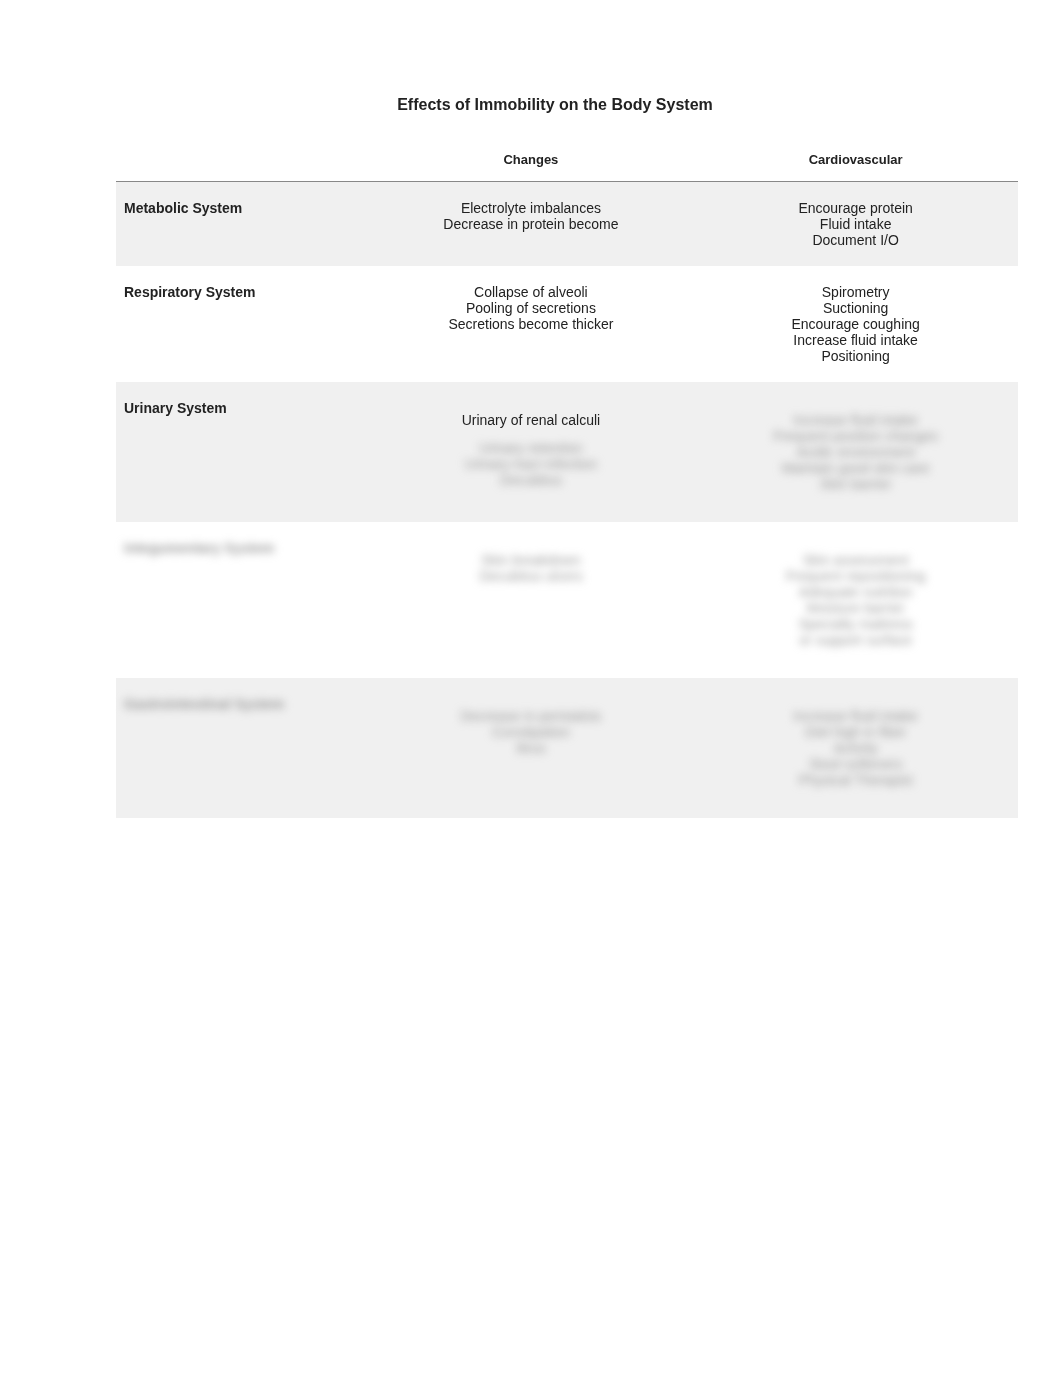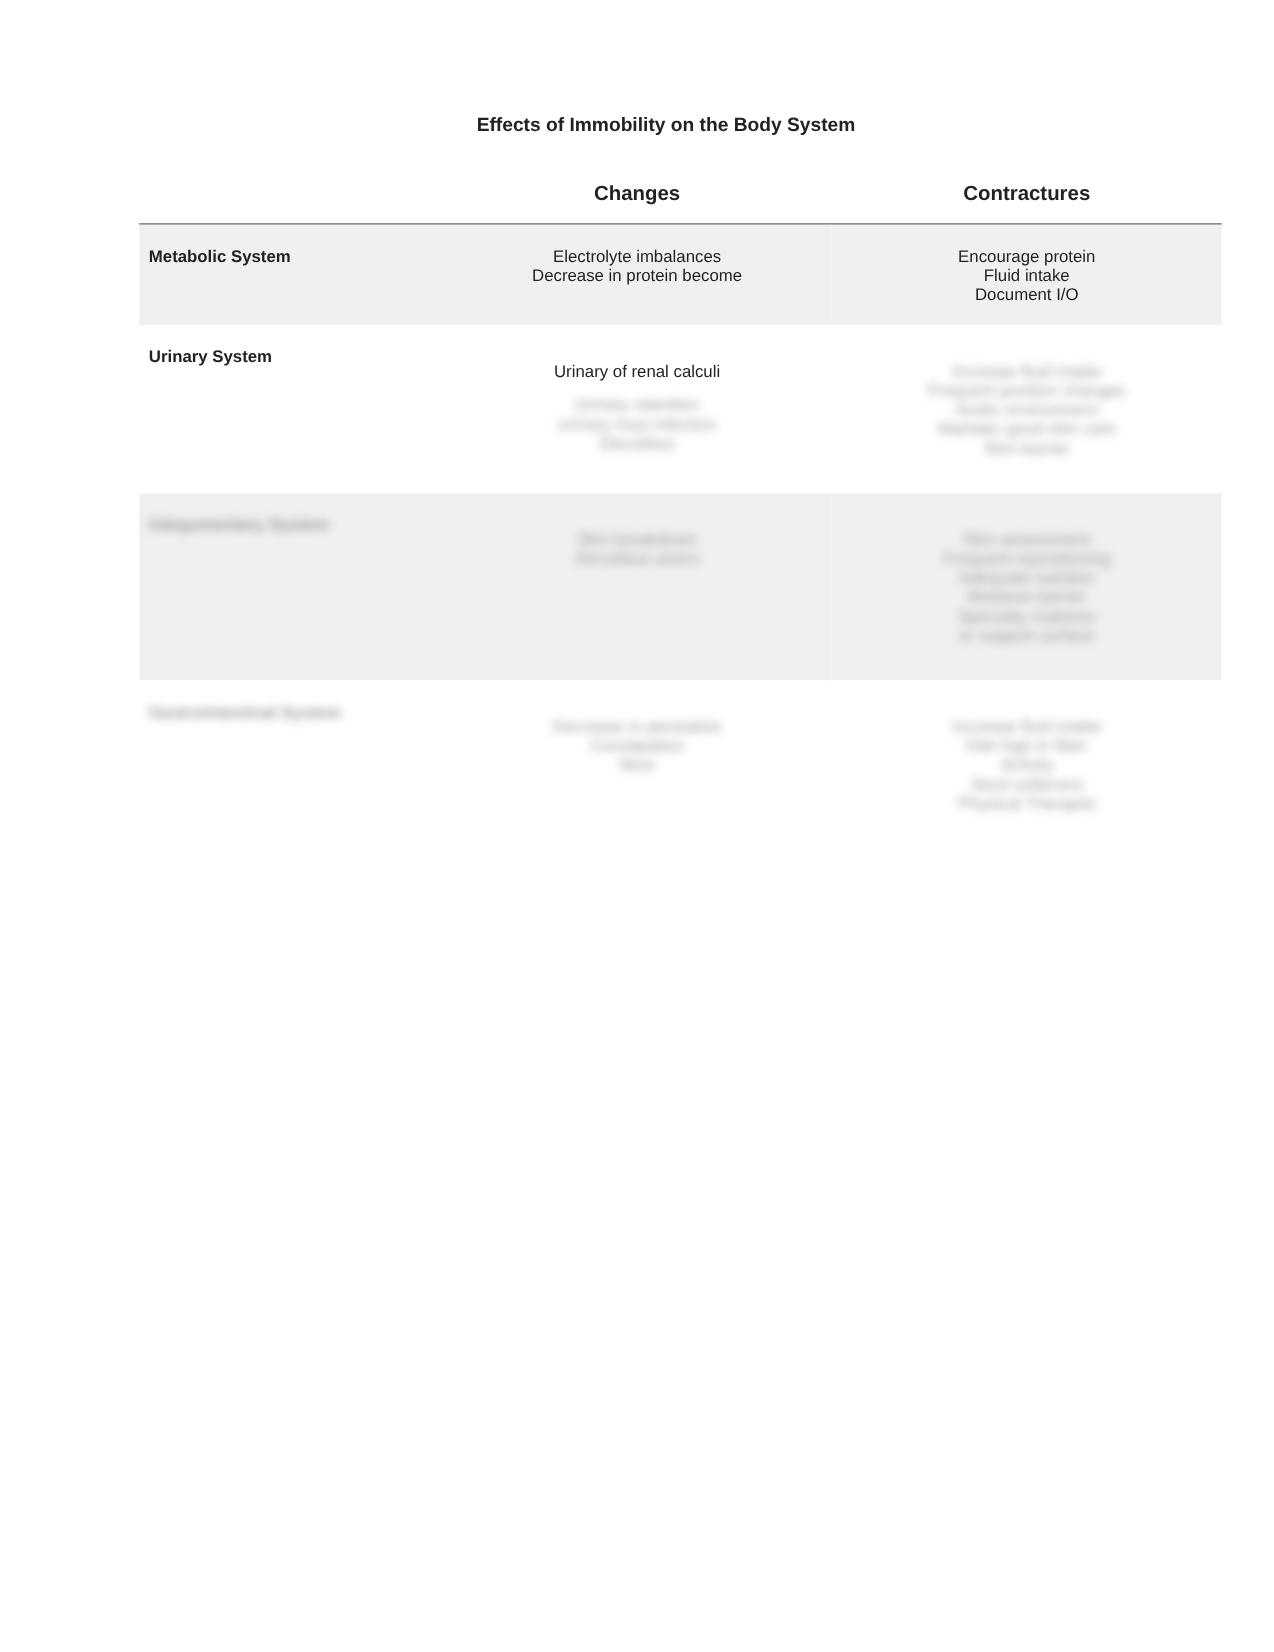--- a/index.html
+++ b/index.html
@@ -21,21 +21,21 @@
     table {
       width: 100%;
       border-collapse: collapse;
       table-layout: fixed;
     }
     col.col-system { width: 28%; }
     col.col-changes { width: 36%; }
     col.col-interventions { width: 36%; }
     thead th {
       font-weight: bold;
-      font-size: 17px;
+      font-size: 13px;
       padding: 10px 8px 14px 8px;
       text-align: center;
       border-bottom: 1.5px solid #888;
     }
     tbody tr td {
       padding: 18px 8px;
       vertical-align: top;
       text-align: center;
     }
     tbody tr:nth-child(odd) {
@@ -62,31 +62,42 @@
 <table>
   <colgroup>
     <col class="col-system">
     <col class="col-changes">
     <col class="col-interventions">
   </colgroup>
   <thead>
     <tr>
       <th></th>
       <th>Changes</th>
-      <th>Contractures</th>
+      <th>Cardiovascular</th>
     </tr>
   </thead>
   <tbody id="table-body">
   <tr>
         <td class="system-name">Metabolic System</td>
         <td style="white-space: pre-line;">Electrolyte imbalances
 Decrease in protein become</td>
         <td style="white-space: pre-line;">Encourage protein
 Fluid intake
 Document I/O</td>
+      </tr>
+      <tr>
+        <td class="system-name">Respiratory System</td>
+        <td style="white-space: pre-line;">Collapse of alveoli
+Pooling of secretions
+Secretions become thicker</td>
+        <td style="white-space: pre-line;">Spirometry
+Suctioning
+Encourage coughing
+Increase fluid intake
+Positioning</td>
       </tr>
       <tr>
         <td class="system-name">Urinary System</td>
         <td>
           <div>Urinary of renal calculi</div>
           <div class="blurred" style="white-space: pre-line; margin-top: 4px;">Urinary retention
 Urinary tract infection
 Decubitus</div>
         </td>
         <td>

